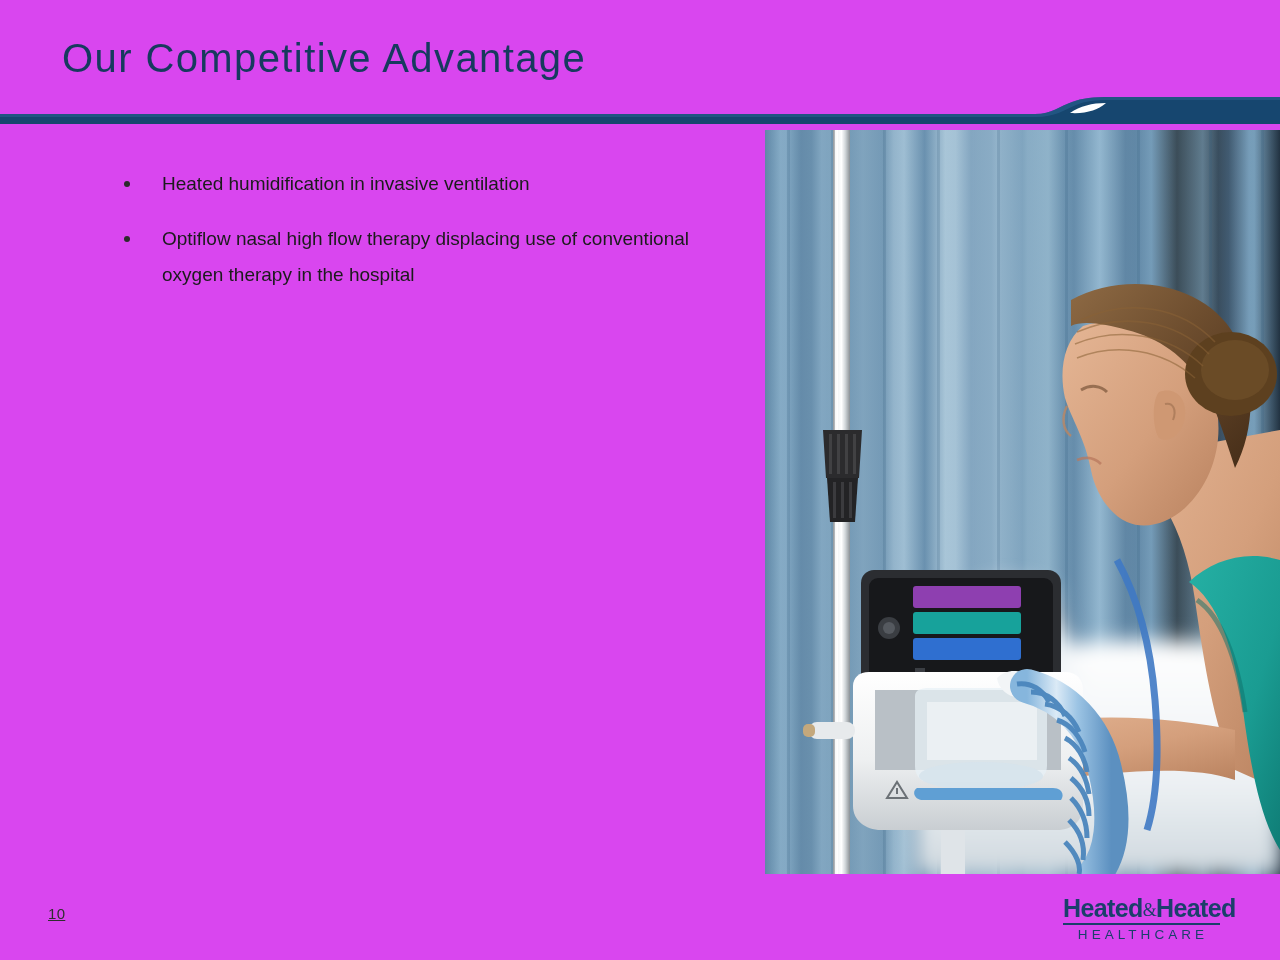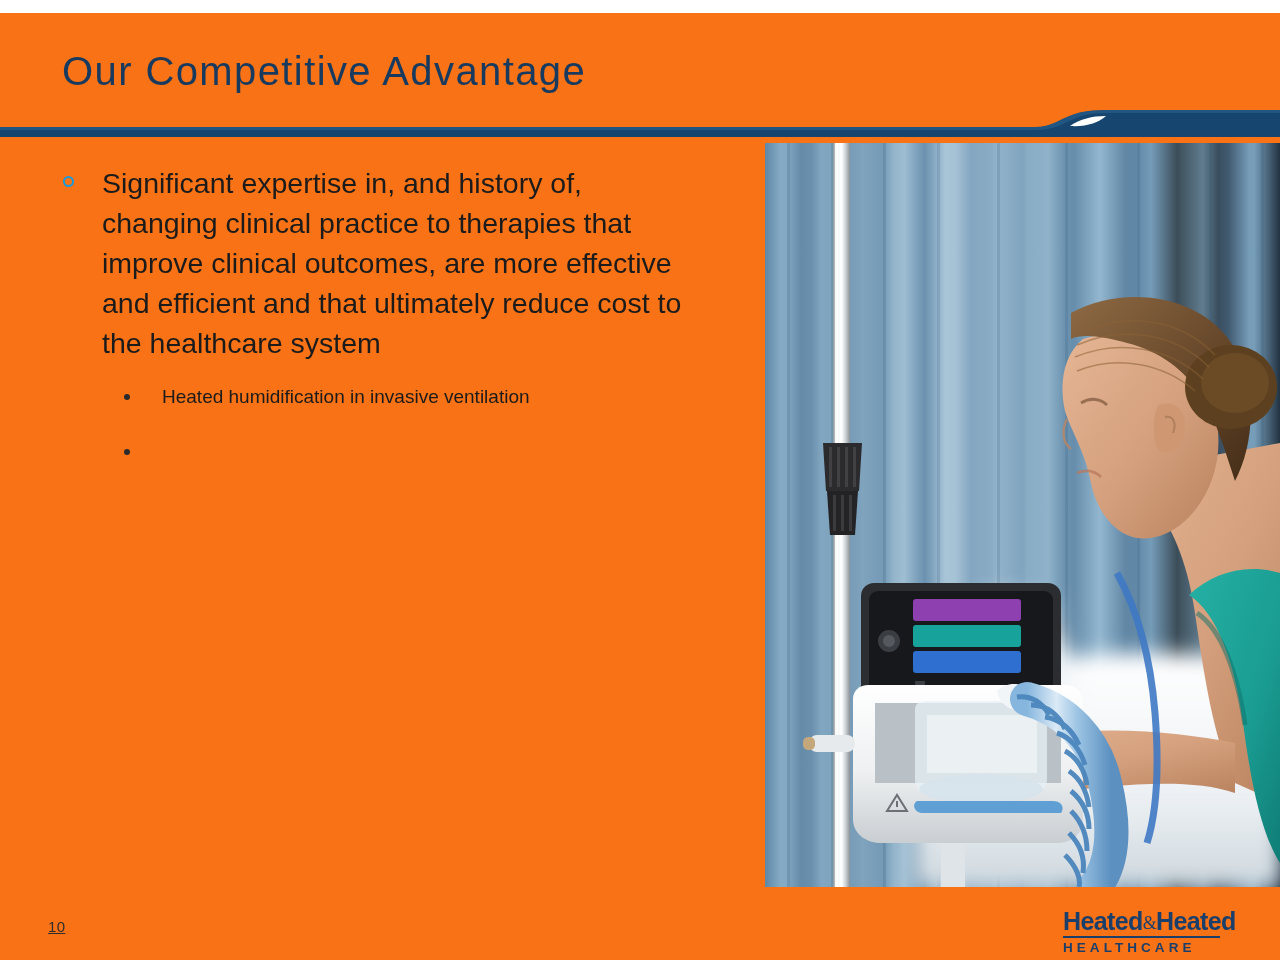--- a/index.html
+++ b/index.html
@@ -11,22 +11,21 @@
     width: 1280px;
     height: 960px;
     overflow: hidden;
     font-family: "Liberation Sans", sans-serif;
     position: relative;
   }
 
   .slide {
     position: absolute;
     inset: 0;
-    background: #f97316;
-    margin-top: 13px;
+    background: #d946ef;
   }
 
   
   .slide-title {
     position: absolute;
     left: 62px;
     top: 36px;
     font-size: 40px;
     font-weight: 300;
     letter-spacing: 0.035em;
@@ -142,25 +141,26 @@
     vertical-align: 1px;
   }
   .logo-rule {
     height: 2px;
     background: #1b3f6b;
     margin-top: 1px;
     width: 157px;
   }
   .logo-sub {
     font-size: 13.5px;
-    font-weight: bold;
+    font-weight: normal;
     color: #1b3f6b;
     letter-spacing: 0.30em;
     margin-top: 2px;
     white-space: nowrap;
+    text-align: center;
   }
 </style>
 </head>
 <body>
 
 <div class="slide">
 
   <div class="slide-title">Our Competitive Advantage</div>
 
   <div class="header-rule">
@@ -430,32 +430,29 @@
 
         <path d="M352,430 C374,470 386,520 390,570 C394,620 392,668 382,700" stroke="#3f79c4" stroke-width="7" fill="none" opacity="0.9"></path>
       </g>
 
       <rect x="0" y="0" width="515" height="744" fill="none"></rect>
     </svg>
   </div>
 
   <div class="content">
 
-    <div class="bullet-l1">
-      <span class="ring"></span>
-      <span>Significant expertise in, and history of, changing clinical practice to therapies that improve clinical outcomes, are more effective and efficient and that ultimately reduce cost to the healthcare system</span>
-    </div>
 
     <div class="sublist">
       <div class="bullet-l2">
         <span class="dot"></span>
         <span>Heated humidification in invasive ventilation</span>
       </div>
       <div class="bullet-l2">
         <span class="dot"></span>
+        <span>Optiflow nasal high flow therapy displacing use of conventional oxygen therapy in the hospital</span>
       </div>
     </div>
   </div>
 
   <div class="page-number">10</div>
 
   <div class="logo">
     <div class="logo-word"><span>Heated</span><span class="amp">&amp;</span><span>Heated</span></div>
     <div class="logo-rule"></div>
     <div class="logo-sub">HEALTHCARE</div>

